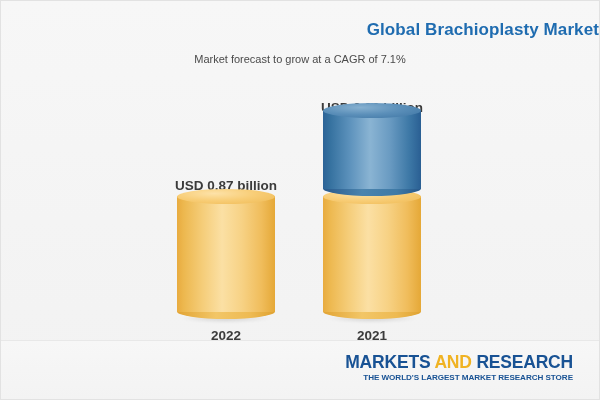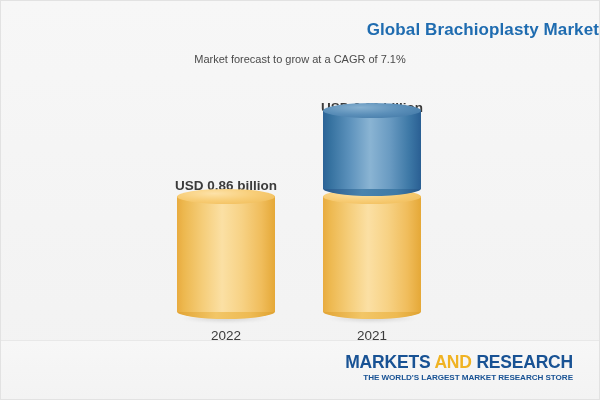--- a/index.html
+++ b/index.html
@@ -69,21 +69,21 @@
   #value-label-2030 { bottom: 226px; }
 
   
   .category-label {
     position: absolute;
     left: 50%;
     transform: translateX(-50%);
     bottom: -2px;
     white-space: nowrap;
     font-size: 13.5px;
-    font-weight: normal;
+    font-weight: bold;
     color: #3b3b3b;
   }
 
   
   .cylinder {
     position: absolute;
     left: 0;
     width: 98px;
   }
   .cyl-body {
@@ -186,21 +186,21 @@
 <div id="card">
 
   <div id="chart-title">Global Brachioplasty Market</div>
 
   <div id="chart-subtitle">Market forecast to grow at a CAGR of 7.1%</div>
 
   <div id="plot-area">
 
     <div id="bar-group-2022" class="bar-group">
 
-      <div class="value-label" id="value-label-2022">USD 0.86 billion</div>
+      <div class="value-label" id="value-label-2022">USD 0.87 billion</div>
 
       <div class="bar-shadow"></div>
 
       <div class="cylinder yellow" style="bottom:22px; height:130px;">
         <div class="cyl-cap cyl-cap-bottom"></div>
         <div class="cyl-body"></div>
         <div class="cyl-cap cyl-cap-top"></div>
       </div>
 
       <div class="category-label">2022</div>

